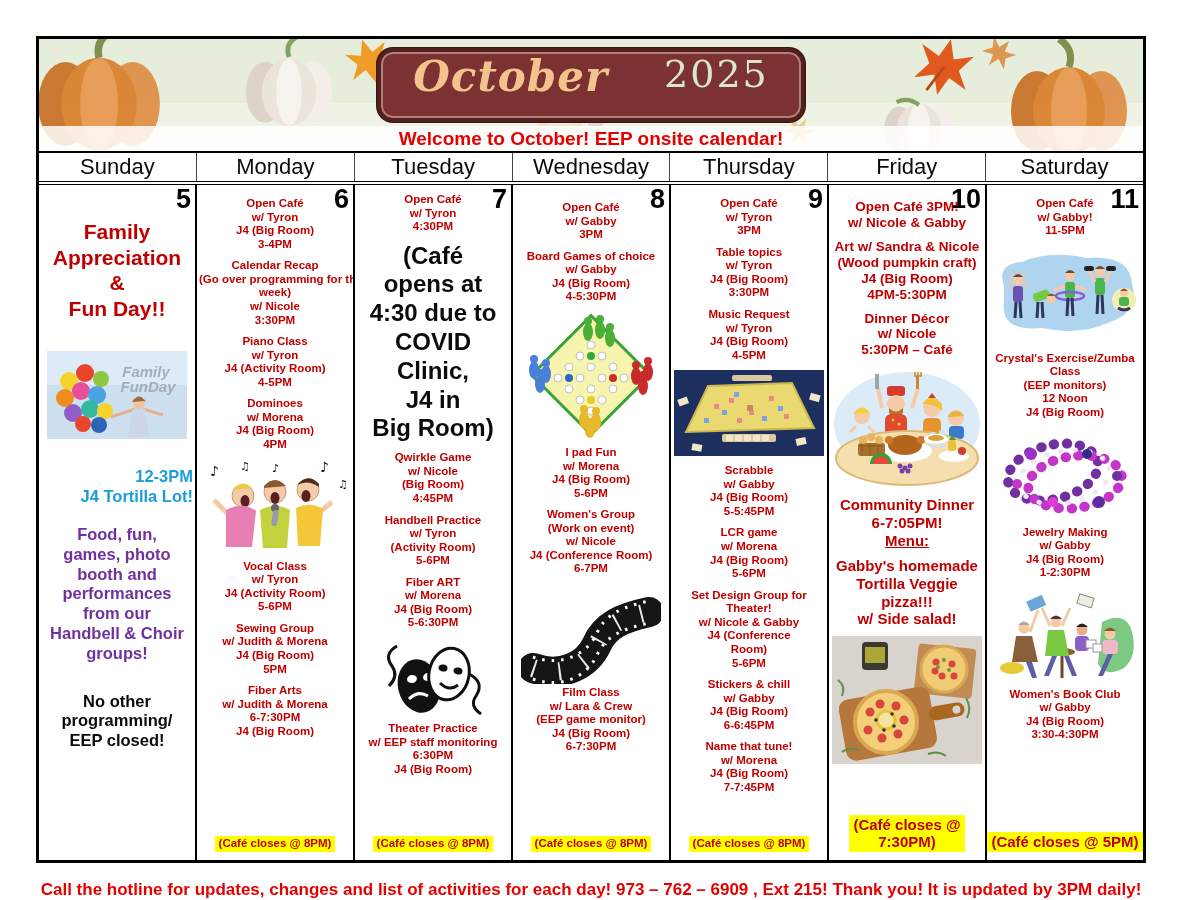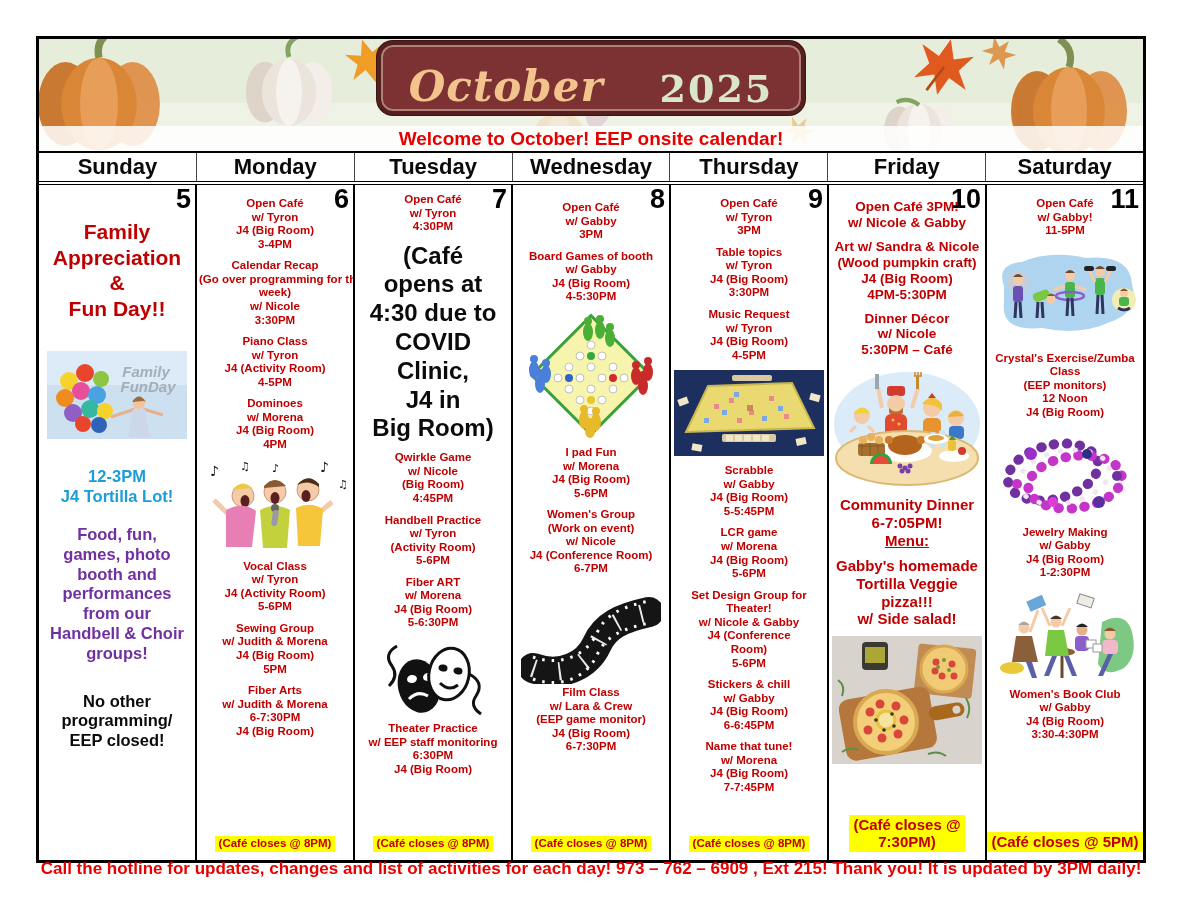--- a/index.html
+++ b/index.html
@@ -5,66 +5,66 @@
   * { margin:0; padding:0; box-sizing:border-box; }
   html,body { background:#fff; }
   body { width:1182px; height:900px; position:relative; overflow:hidden;
          font-family:"Liberation Sans", sans-serif; }
   .frame { position:absolute; left:36px; top:36px; width:1110px; height:827px;
            border:3px solid #000; display:flex; flex-direction:column; background:#fff; }
 
   
   .banner { height:112px; position:relative; overflow:hidden; background:#e6eedb; }
   .banner > svg.bg { position:absolute; left:0; top:0; width:100%; height:100%; }
-  .plaque { position:absolute; left:50%; top:2px; transform:translateX(-50%);
+  .plaque { position:absolute; left:50%; top:9px; transform:translateX(-50%);
             width:428px; height:74px; background:var(--plaque,#7c3133);
             border:4px solid #54201f; border-radius:16px;
             box-shadow: inset 0 0 0 2px rgba(240,228,205,.45), 0 0 0 1px #3c1413;
-            display:flex; align-items:flex-end; justify-content:center; gap:22px; }
+            display:flex; align-items:flex-start; justify-content:center; gap:22px; }
   .month { font-family:"DejaVu Serif", serif; font-style:italic; font-weight:bold;
            font-size:42px; color:var(--month,#f2c38c); letter-spacing:1px; }
-  .year  { font-family:"DejaVu Serif", serif; font-weight:bold;
+  .year  { font-family:"DejaVu Serif", serif; font-weight:normal;
            font-size:38px; color:var(--year,#d9e6c9); letter-spacing:2px;margin-left:34px; }
   .welcome { position:absolute; left:0; bottom:0; width:100%; height:25px;
              background:rgba(255,255,255,.85); display:flex; align-items:center; justify-content:center;
              font-size:19px; font-weight:bold; color:var(--bright-red,#e00000); }
 
   
   .header-row { height:34px; display:flex; border-top:2px solid #000;
-                border-bottom:4px double #000; background:#fff;font-weight:bold; }
+                border-bottom:4px double #000; background:#fff; }
   .header-cell { flex:1; display:flex; align-items:center; justify-content:center;
                  font-size:22px; color:#0a0a0a; }
   .header-cell + .header-cell { border-left:1px solid #444; }
 
   
   .grid { flex:1; display:flex; background:#fff; }
   .day-cell { flex:1; position:relative; border-right:2px solid #000;
               padding:6px 2px 8px 2px; display:flex; flex-direction:column;
               align-items:center; gap:8px; overflow:hidden; }
   .day-cell:last-child { border-right:none; }
   .day-number { position:absolute; top:1px; right:4px; font-size:27px; font-weight:bold;
                 color:#000; line-height:1; z-index:2; }
   .block { width:100%; text-align:center; font-weight:bold; line-height:1.18; flex:0 0 auto; }
   .block .line { white-space:nowrap; }
   .c-red    { color:var(--event-red,#c00000); }
-  .c-blue   { color:var(--blue,#1b9dd9); }
+  .c-blue   { color:var(--blue,#1b9dd9);text-align:right; }
   .c-purple { color:var(--purple,#7030a0); }
   .c-black  { color:#0b0b0b; }
   .s-xs  { font-size:11.5px; }
   .s-s   { font-size:13.5px; }
   .s-m   { font-size:15px;   }
   .s-l   { font-size:16.5px; line-height:1.2; }
   .s-xl  { font-size:21px;   line-height:1.22; }
   .s-xxl { font-size:24px;   line-height:1.2; }
   .highlight { width:auto; background:var(--hl,#ffff00); padding:1px 4px; }
   .u { text-decoration:underline; }
   .clipart { flex:0 0 auto; line-height:0; }
 
   
-  .footer { position:absolute; left:36px; top:859px; width:1110px; text-align:center;
+  .footer { position:absolute; left:36px; top:880px; width:1110px; text-align:center;
             font-size:17px; font-weight:bold; color:var(--bright-red,#e00000); }
 </style>
 </head>
 <body>
 
 <div class="frame">
 
   <div class="banner">
     <svg class="bg" viewBox="0 0 1104 112" preserveAspectRatio="none">
       <rect width="1104" height="112" fill="#e6eedb"></rect>
@@ -328,21 +328,21 @@
         </div>
       </div>
       <div class="day-cell">
         <div class="day-number">8</div>
         <div class="block c-red s-xs" style="margin-top: 10px;">
           <div class="line">Open Café</div>
           <div class="line">w/ Gabby</div>
           <div class="line">3PM</div>
         </div>
         <div class="block c-red s-xs">
-          <div class="line">Board Games of booth</div>
+          <div class="line">Board Games of choice</div>
           <div class="line">w/ Gabby</div>
           <div class="line">J4 (Big Room)</div>
           <div class="line">4-5:30PM</div>
         </div>
         <div class="clipart"><svg viewBox="0 0 150 126" width="150" height="126">
             <g transform="rotate(45 75 63)">
               <rect x="33" y="21" width="84" height="84" fill="#f7f4ae" stroke="#3aa23a" stroke-width="3"></rect>
             </g>
             <g fill="#fff" stroke="#b0b0b0" stroke-width="0.8">
               <circle cx="75" cy="33" r="4"></circle>

